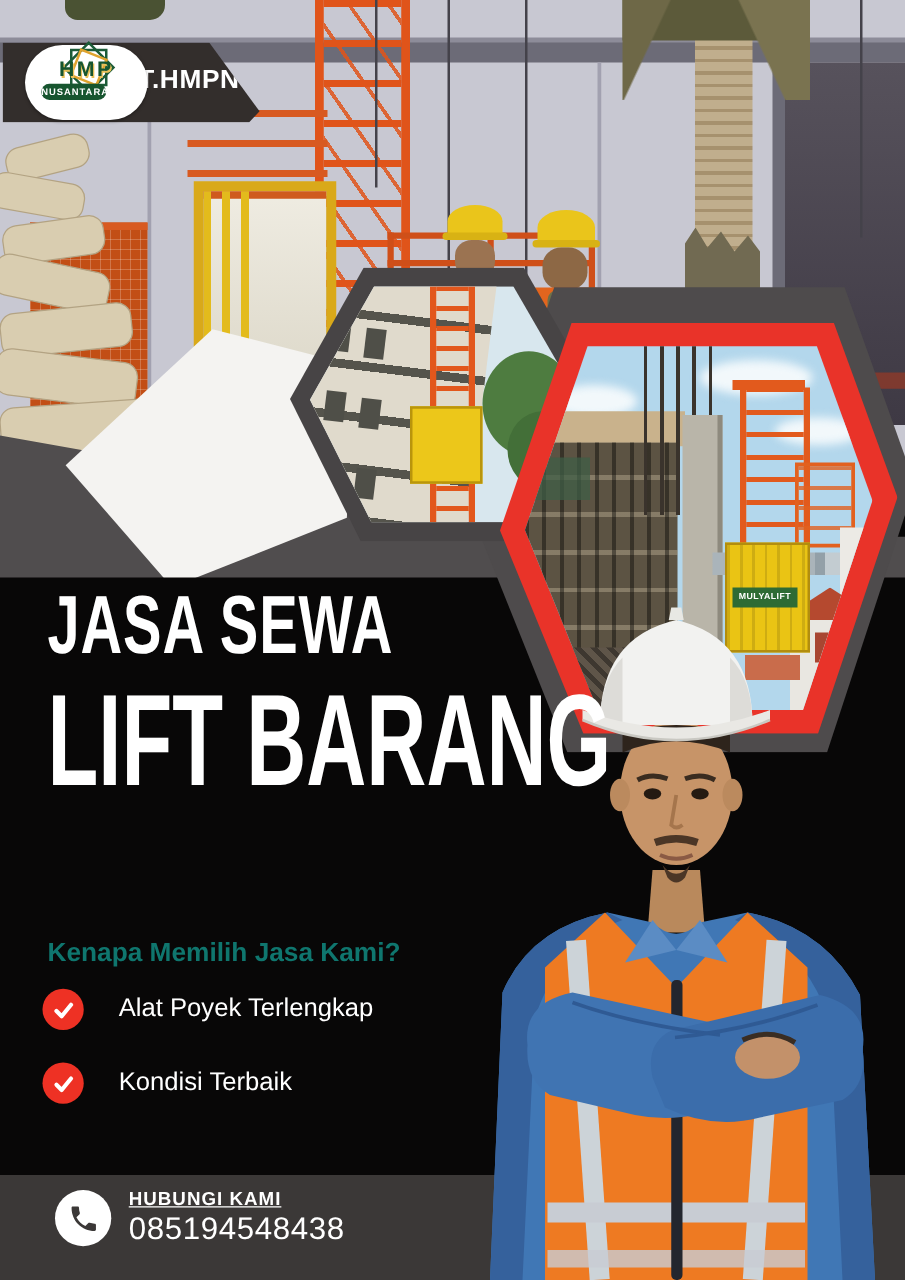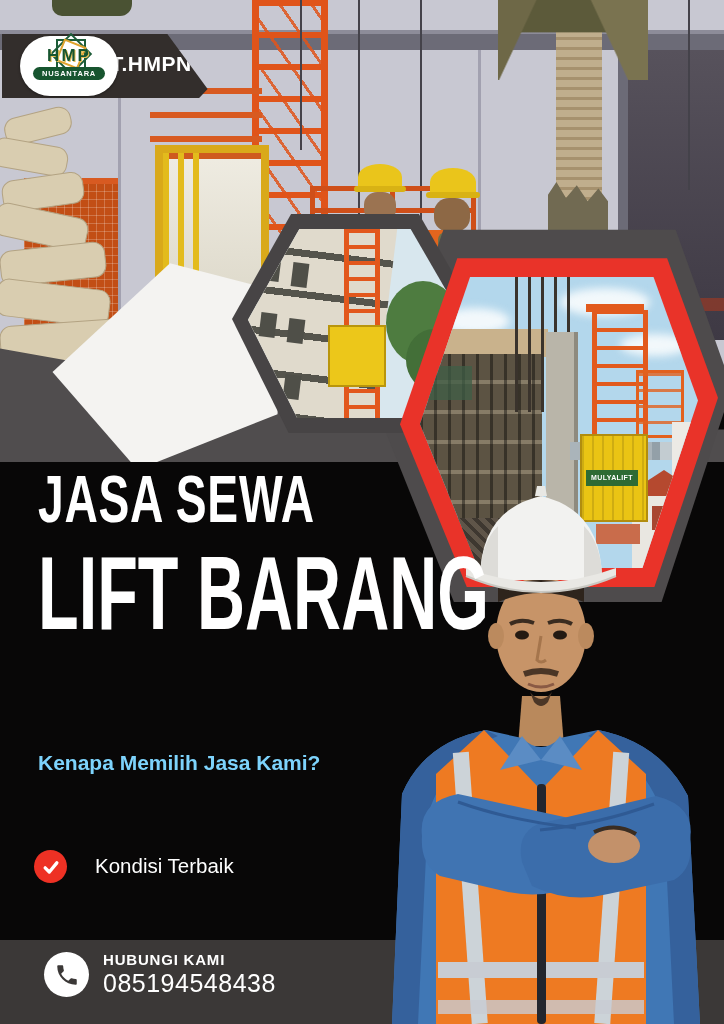--- a/index.html
+++ b/index.html
@@ -109,41 +109,41 @@
   
   .logo-banner{left:2px;top:34px;width:212px;height:64px;background:#332e2c;z-index:9;
     clip-path:polygon(0 0,78% 0,97% 86%,93% 100%,0 100%);}
   .logo-banner-text{position:absolute;left:94px;top:19px;color:#fff;font:700 21px/1 "Liberation Sans",sans-serif;letter-spacing:.5px;}
   .logo-pill{left:20px;top:36px;width:98px;height:60px;background:#fff;border-radius:30px;z-index:10;
     box-shadow:0 1px 3px rgba(0,0,0,.4);}
   .star{position:absolute;border:2.5px solid #1c5c38;}
   .star-in{position:absolute;border:2px solid #dfa32e;}
   .logo-brand{position:absolute;left:0;top:11px;width:100%;text-align:center;color:#17552f;
     font:700 17px/1 "Liberation Sans",sans-serif;letter-spacing:2px;text-shadow:1px 1px 0 #e8c05a;}
-  .logo-sub{position:absolute;left:13px;top:31px;width:72px;height:13px;background:#17552f;border-radius:7px;
+  .logo-sub{position:absolute;left:13px;top:31px;width:52px;height:13px;background:#17552f;border-radius:7px;
     color:#fff;font:700 7.5px/13px "Liberation Sans",sans-serif;text-align:center;letter-spacing:.8px;}
 
   
   .headline1{left:38px;top:466px;z-index:9;color:#fff;font:700 66px/1 "Liberation Sans",sans-serif;
     transform:scaleX(.70);transform-origin:left top;white-space:nowrap;letter-spacing:1px;}
   .headline2{left:38px;top:541px;z-index:9;color:#fff;font:700 104px/1 "Liberation Sans",sans-serif;
     transform:scaleX(.64);transform-origin:left top;white-space:nowrap;}
   .desc{left:38px;top:634px;width:430px;z-index:9;color:#fdfdfd;
     font:400 17.5px/1.33 "Liberation Sans",sans-serif;}
-  .why-heading{left:38px;top:750px;z-index:9;color:#7dd3fc;font:700 21px/1.2 "Liberation Sans",sans-serif;text-align:center;}
+  .why-heading{left:38px;top:750px;z-index:9;color:#0f766e;font:700 21px/1.2 "Liberation Sans",sans-serif;text-align:center;}
   .check-row{z-index:9;display:flex;align-items:center;left:34px;}
   .check-circle{width:33px;height:33px;border-radius:50%;background:#ee3124;flex:0 0 auto;
     display:flex;align-items:center;justify-content:center;}
   .check-label{margin-left:28px;color:#fff;font:400 20.5px/1 "Liberation Sans",sans-serif;}
 
   .contact{left:44px;top:952px;z-index:9;display:flex;align-items:center;}
   .phone-circle{width:45px;height:45px;border-radius:50%;background:#fff;flex:0 0 auto;
     display:flex;align-items:center;justify-content:center;}
   .contact-texts{margin-left:14px;}
-  .contact-label{color:#fff;font:700 15px/1.1 "Liberation Sans",sans-serif;letter-spacing:.8px;}
+  .contact-label{color:#fff;font:700 15px/1.1 "Liberation Sans",sans-serif;letter-spacing:.8px;text-decoration:underline;}
   .contact-phone{color:#fff;font:400 25px/1.15 "Liberation Sans",sans-serif;letter-spacing:.5px;}
 
   .man{left:388px;top:484px;width:336px;height:540px;z-index:8;}
 </style>
 </head>
 <body>
 
 <div class="poster">
 
   <div class="abs photo-top">
@@ -318,20 +318,28 @@
     <div class="star-in" style="left:39px;top:6px;width:20px;height:20px;transform:rotate(22deg);"></div>
     <div class="logo-brand">HMP</div>
     <div class="logo-sub">NUSANTARA</div>
   </div>
 
   <div class="abs headline1">JASA SEWA</div>
   <div class="abs headline2">LIFT BARANG</div>
 
   <div class="abs why-heading">Kenapa Memilih Jasa Kami?</div>
 
+  <div class="abs check-row" style="top:791px;">
+    <div class="check-circle">
+      <svg width="20" height="20" viewBox="0 0 24 24">
+          <path d="M5 13 L10 18 L19 7" stroke="#fff" stroke-width="4" fill="none" stroke-linecap="round" stroke-linejoin="round"></path>
+        </svg>
+    </div>
+    <div class="check-label">Alat Poyek Terlengkap</div>
+  </div>
   <div class="abs check-row" style="top:850px;">
     <div class="check-circle">
       <svg width="20" height="20" viewBox="0 0 24 24">
           <path d="M5 13 L10 18 L19 7" stroke="#fff" stroke-width="4" fill="none" stroke-linecap="round" stroke-linejoin="round"></path>
         </svg>
     </div>
     <div class="check-label">Kondisi Terbaik</div>
   </div>
 
   <div class="abs contact">

